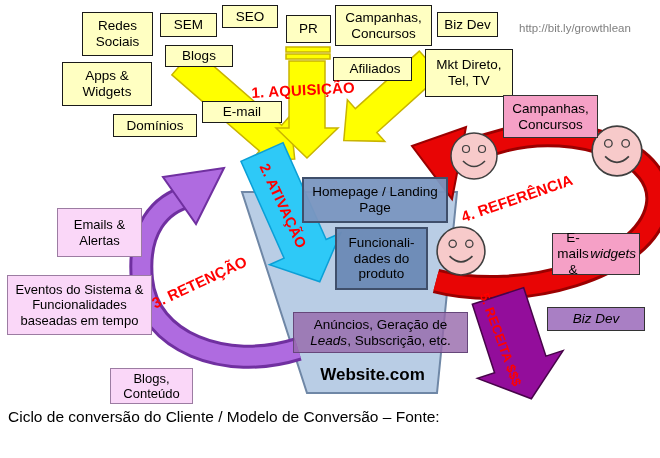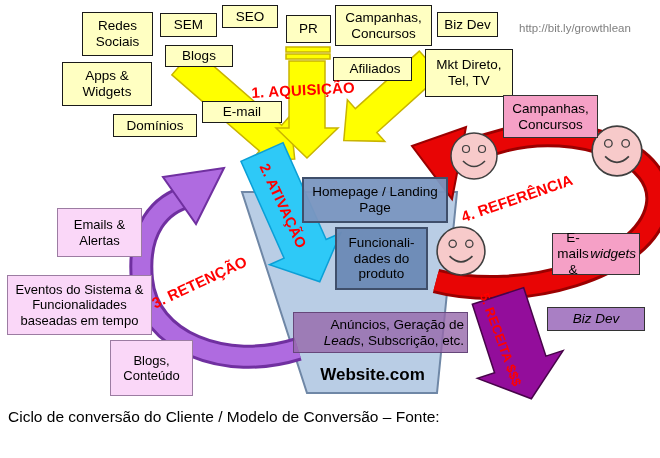--- a/index.html
+++ b/index.html
@@ -10,21 +10,21 @@
   svg.layer{position:absolute;left:0;top:0;width:660px;height:458px;}
   .box{
     position:absolute;display:flex;align-items:center;justify-content:center;
     text-align:center;line-height:1.18;box-sizing:border-box;padding:1px 3px;
   }
   .yb{background:#FFFFC2;border:1.8px solid #1a1a1a;font-size:13.5px;}
   .pl{background:#FAD7F8;border:1.5px solid #9c7ca2;font-size:13px;}
   .ps{background:#F5A0C6;border:1.8px solid #333;font-size:13.5px;}
   .pb{background:#A97FC4;border:1.8px solid #333;font-size:13.5px;font-style:italic;}
   .bb{background:rgba(122,150,192,0.95);border:2px solid #3f4f6b;font-size:13.5px;}
-  .ab{background:rgba(150,104,170,0.80);border:1.5px solid #66477a;font-size:13.5px;text-align:right;}
+  .ab{background:rgba(150,104,170,0.80);border:1.5px solid #66477a;font-size:13.5px;}
   .pre{white-space:pre-line;}
   .stage{
     position:absolute;color:#f00;font-weight:bold;white-space:nowrap;
     transform-origin:0 0;letter-spacing:.2px;
   }
   .url{position:absolute;left:519px;top:22px;font-size:11.5px;color:#7f7f7f;}
   .website{
     position:absolute;left:300px;top:365px;width:145px;text-align:center;
     font-size:17px;font-weight:bold;
   }
@@ -105,21 +105,21 @@
   <div class="box bb pre" style="left:335px;top:227px;width:93px;height:63px;background:rgba(108,138,182,0.97);">Funcionali-
 dades do
 produto</div>
   <div class="box ab" style="left:293px;top:312px;width:175px;height:41px;">
     <span><span>Anúncios, Geração de </span><span class="it">Leads</span><span>, Subscrição, etc.</span></span>
   </div>
   <div class="website">Website.com</div>
 
   <div class="box pl" style="left:57px;top:208px;width:85px;height:49px;">Emails &amp; Alertas</div>
   <div class="box pl" style="left:7px;top:275px;width:145px;height:60px;">Eventos do Sistema &amp; Funcionalidades baseadas em tempo</div>
-  <div class="box pl" style="left:110px;top:340px;width:83px;height:56px;text-align:center;">Blogs, Conteúdo</div>
+  <div class="box pl" style="left:110px;top:368px;width:83px;height:36px;text-align:center;">Blogs, Conteúdo</div>
 
   <div class="box ps" style="left:503px;top:95px;width:95px;height:43px;">Campanhas, Concursos</div>
   <div class="box ps" style="left:552px;top:233px;width:88px;height:42px;flex-direction:row;">
     <span>E-mails &amp;</span>
     <span class="it">widgets</span>
   </div>
 
   <div class="box pb" style="left:547px;top:307px;width:98px;height:24px;">Biz Dev</div>
 
   <div class="stage" style="left:251px;top:84px;font-size:15px;transform:rotate(-3deg);">1. AQUISIÇÃO</div>

